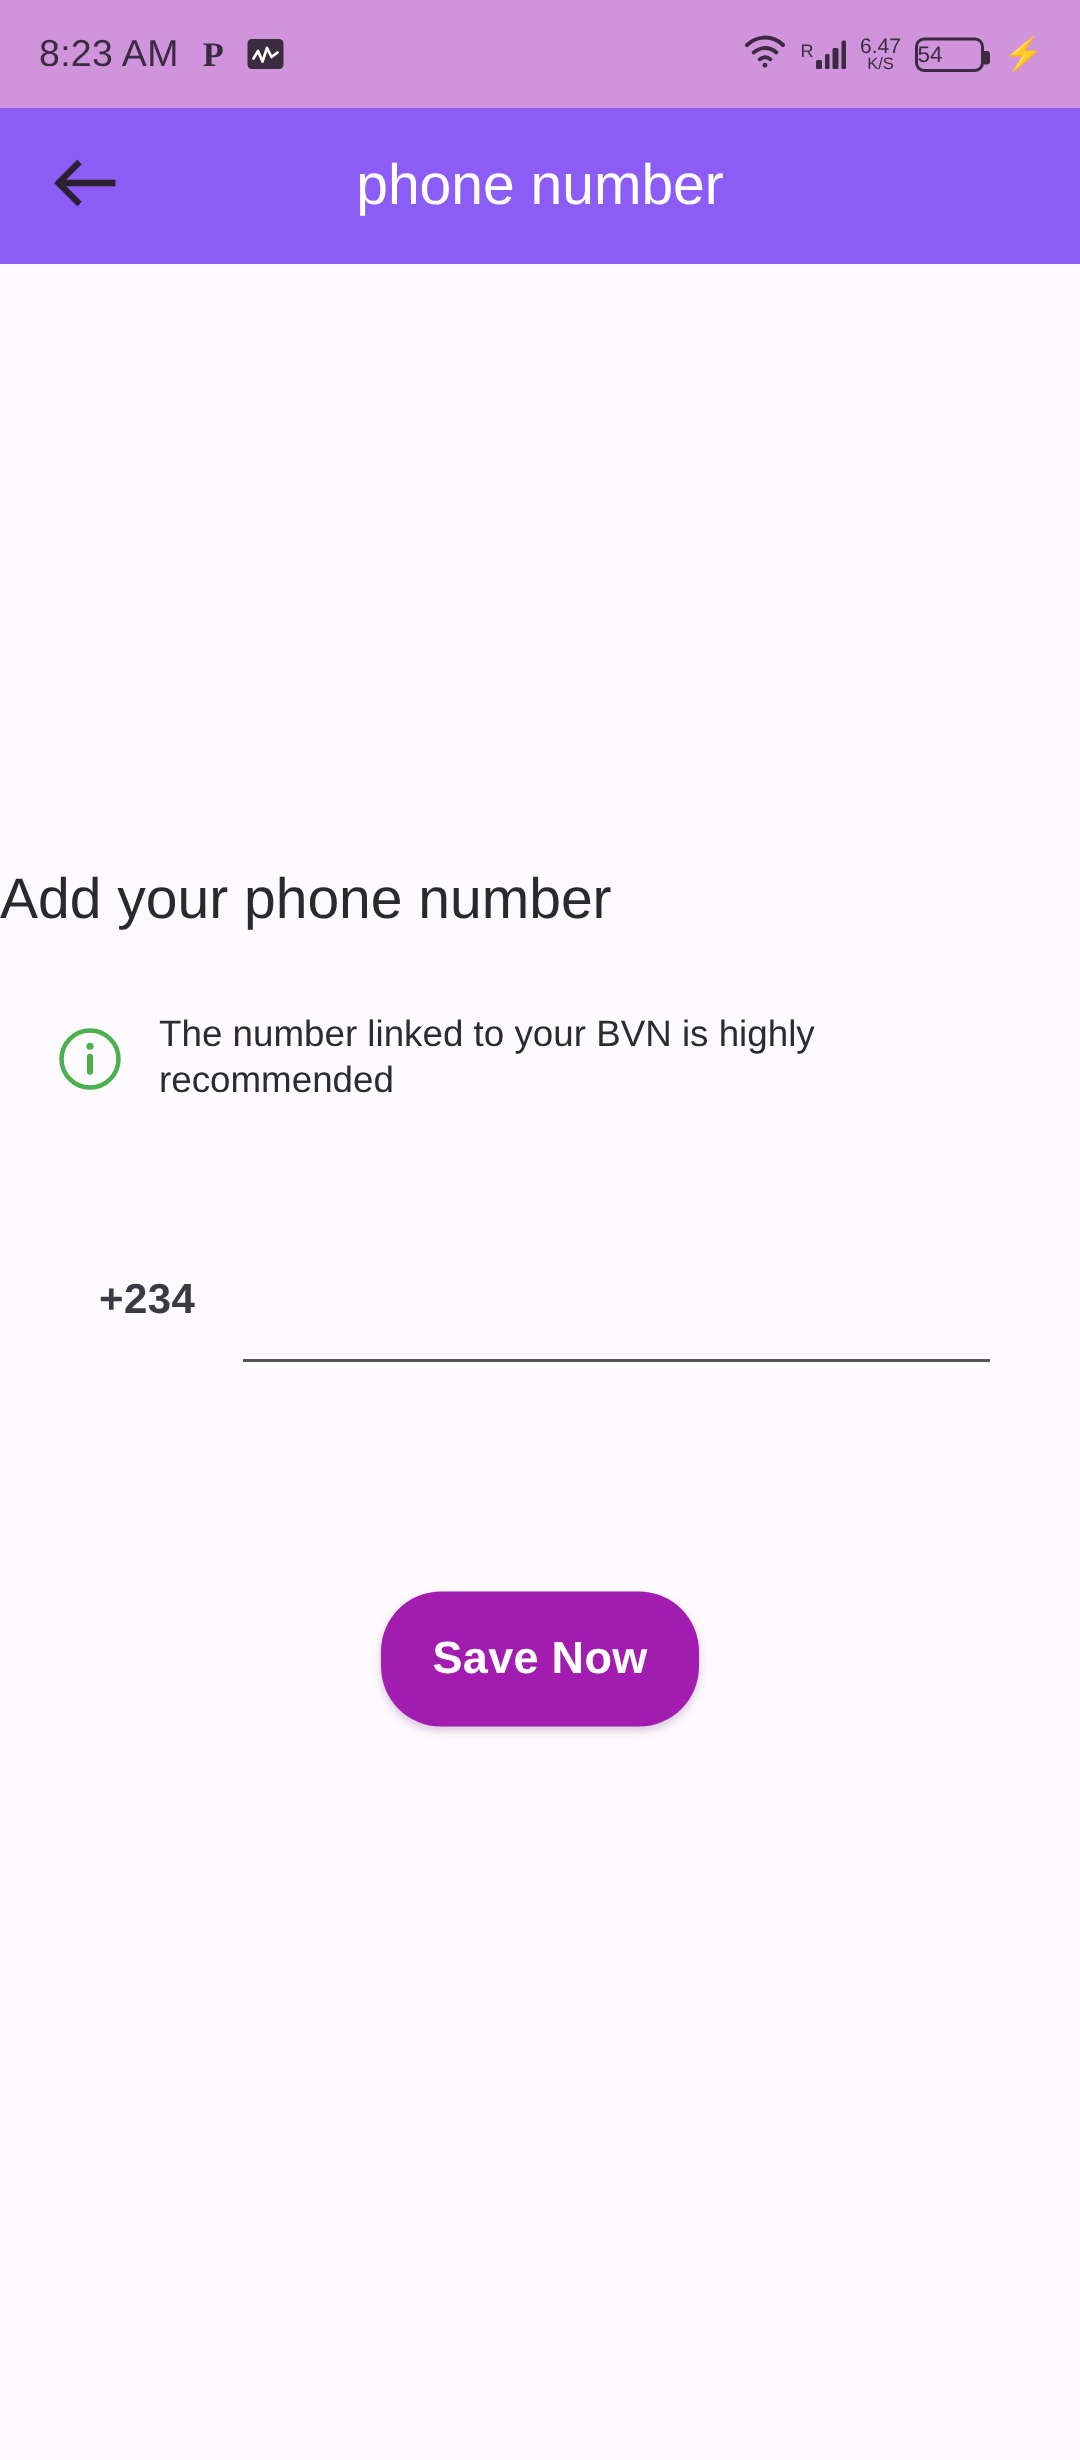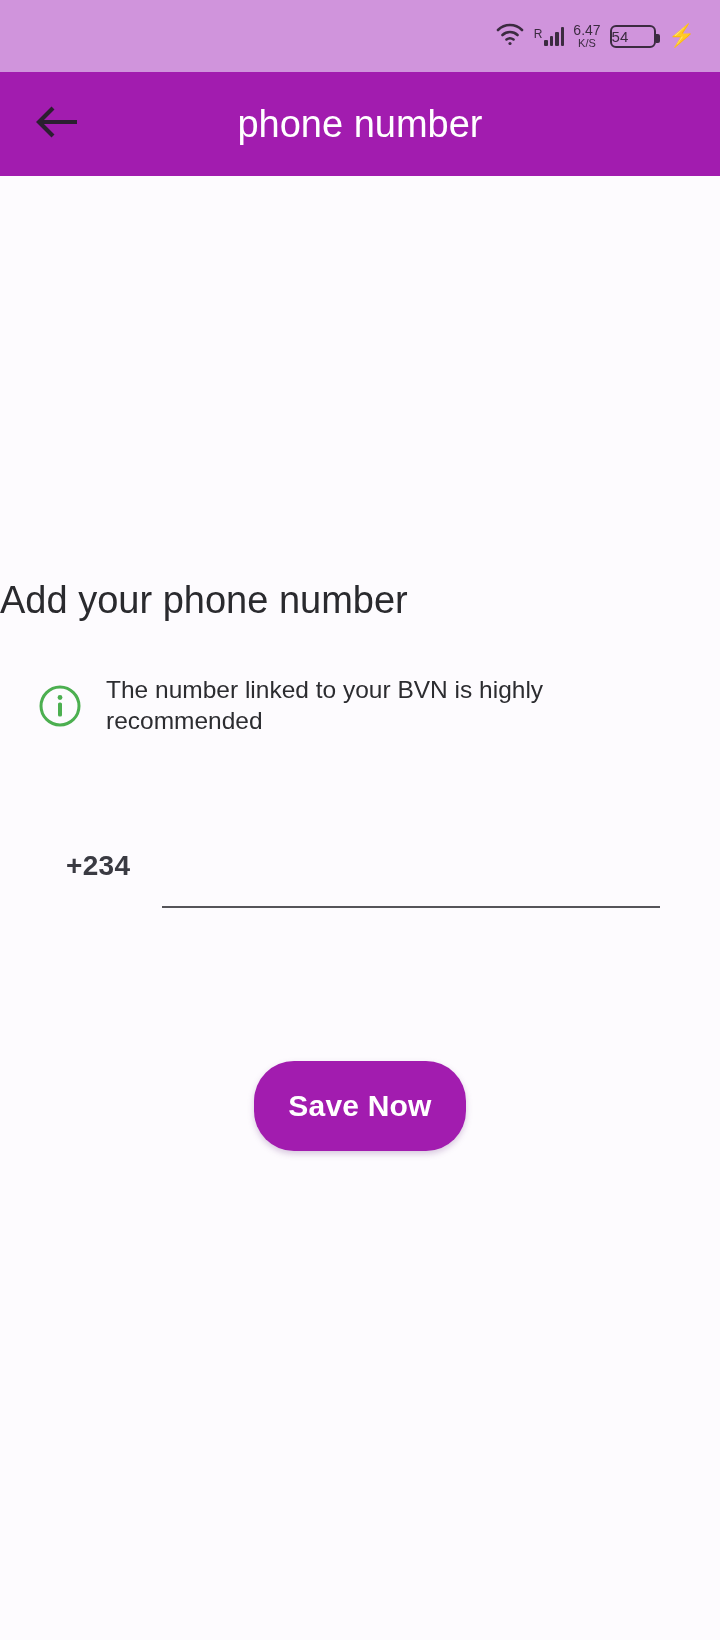--- a/index.html
+++ b/index.html
@@ -60,21 +60,21 @@
   }
   .sb-batt::after {
     content:""; position:absolute; right:-6px; top:7px;
     width:4px; height:9px; background:#3b2b40; border-radius:0 2px 2px 0;
   }
   .sb-batt span { font-size:15px; color:#3b2b40; line-height:1; }
   .sb-bolt { font-size:22px; color:#3b2b40; line-height:1; margin-left:4px; }
 
   
   .appbar {
-    height:104px; background:#a21caf;
+    height:104px; background:#8b5cf6;
     display:flex; align-items:center;
     position:relative; flex-shrink:0;
   }
   .back-btn {
     width:72px; height:72px; margin-left:20px;
     display:flex; align-items:center; justify-content:center;
     cursor:pointer; border-radius:50%;
   }
   .appbar-title {
     position:absolute; left:0; right:0;
@@ -134,20 +134,29 @@
     box-shadow:0 3px 6px rgba(120,70,140,0.28);
     letter-spacing:0.2px;
   }
 </style>
 </head>
 <body>
 
 <div class="screen">
 
   <div class="statusbar">
+    <div class="sb-left">
+      <span class="sb-clock">8:23 AM</span>
+      <span class="sb-ico-p">P</span>
+      <span class="sb-ico-graph">
+        <svg width="18" height="13" viewBox="0 0 18 13" aria-hidden="true">
+          <polyline points="1,9 4,4 7,11 10,2 13,8 17,5" fill="none" stroke="#ffffff" stroke-width="1.8" stroke-linejoin="round" stroke-linecap="round"></polyline>
+        </svg>
+      </span>
+    </div>
     <div class="sb-spacer"></div>
     <div class="sb-right">
       <span>
         <svg width="30" height="24" viewBox="0 0 30 24" aria-hidden="true">
           <path d="M3 8 A17 17 0 0 1 27 8" fill="none" stroke="#3b2b40" stroke-width="2.6" stroke-linecap="round"></path>
           <path d="M7.5 13 A11 11 0 0 1 22.5 13" fill="none" stroke="#3b2b40" stroke-width="2.6" stroke-linecap="round"></path>
           <path d="M11.5 17.5 A6 6 0 0 1 18.5 17.5" fill="none" stroke="#3b2b40" stroke-width="2.6" stroke-linecap="round"></path>
           <circle cx="15" cy="21.5" r="1.6" fill="#3b2b40"></circle>
         </svg>
       </span>

